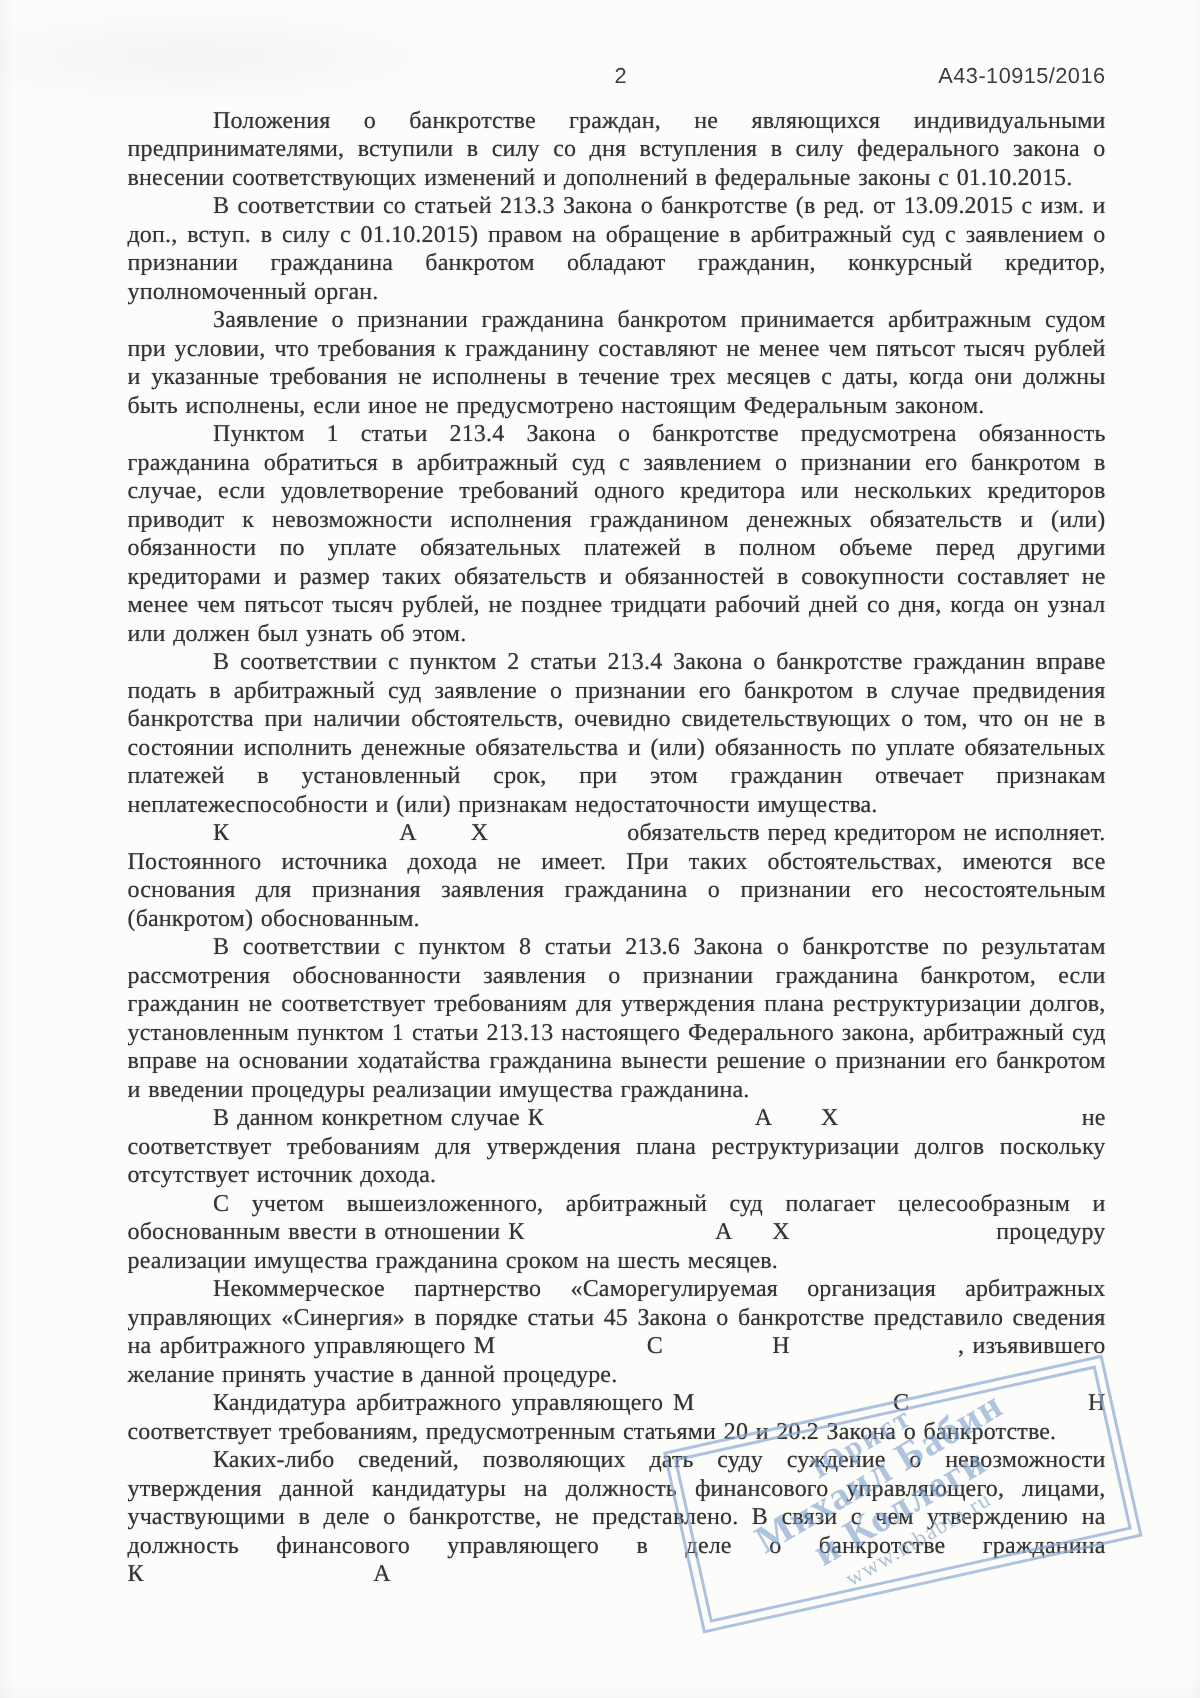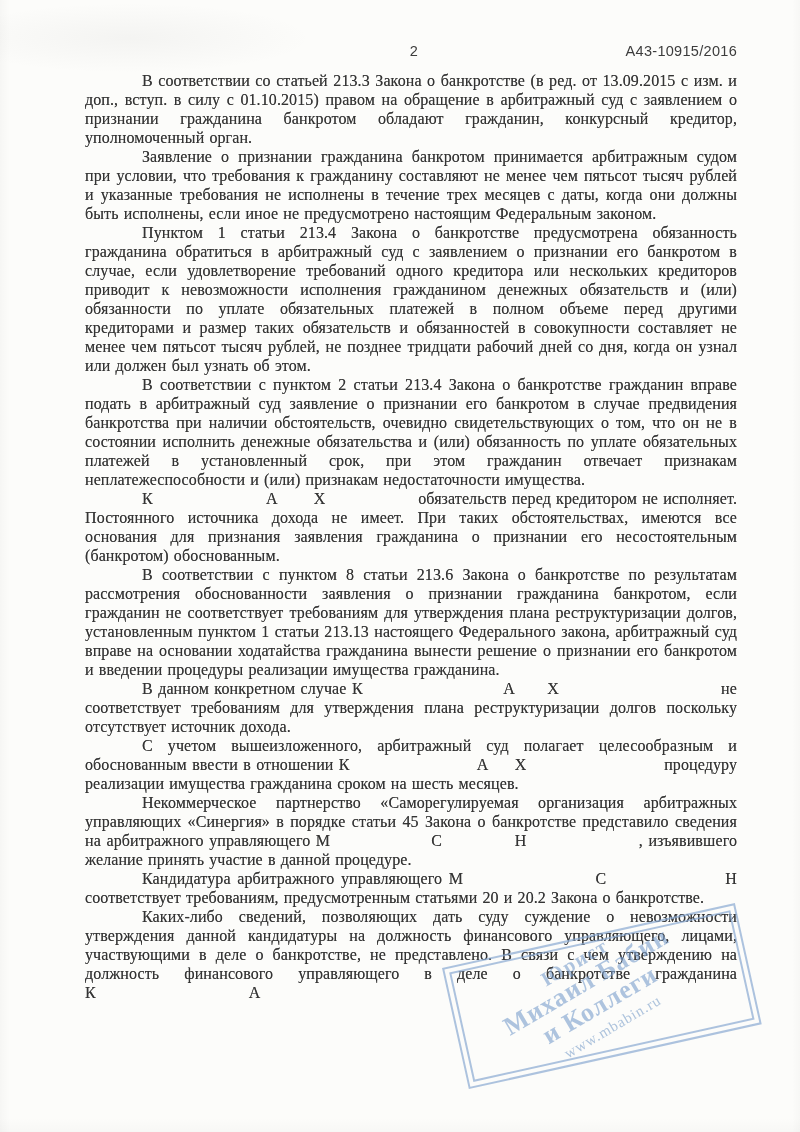--- a/index.html
+++ b/index.html
@@ -128,20 +128,21 @@
 <body>
 
 <div class="page">
 
   <div class="doc-header">
     <span class="page-number">2</span>
     <span class="case-number">А43-10915/2016</span>
   </div>
 
   <div class="doc-body">
+    <p>Положения о банкротстве граждан, не являющихся индивидуальными предпринимателями, вступили в силу со дня вступления в силу федерального закона о внесении соответствующих изменений и дополнений в федеральные законы с 01.10.2015.</p>
     <p>В соответствии со статьей 213.3 Закона о банкротстве (в ред. от 13.09.2015 с изм. и доп., вступ. в силу с 01.10.2015) правом на обращение в арбитражный суд с заявлением о признании гражданина банкротом обладают гражданин, конкурсный кредитор, уполномоченный орган.</p>
     <p>Заявление о признании гражданина банкротом принимается арбитражным судом при условии, что требования к гражданину составляют не менее чем пятьсот тысяч рублей и указанные требования не исполнены в течение трех месяцев с даты, когда они должны быть исполнены, если иное не предусмотрено настоящим Федеральным законом.</p>
     <p>Пунктом 1 статьи 213.4 Закона о банкротстве предусмотрена обязанность гражданина обратиться в арбитражный суд с заявлением о признании его банкротом в случае, если удовлетворение требований одного кредитора или нескольких кредиторов приводит к невозможности исполнения гражданином денежных обязательств и (или) обязанности по уплате обязательных платежей в полном объеме перед другими кредиторами и размер таких обязательств и обязанностей в совокупности составляет не менее чем пятьсот тысяч рублей, не позднее тридцати рабочий дней со дня, когда он узнал или должен был узнать об этом.</p>
     <p>В соответствии с пунктом 2 статьи 213.4 Закона о банкротстве гражданин вправе подать в арбитражный суд заявление о признании его банкротом в случае предвидения банкротства при наличии обстоятельств, очевидно свидетельствующих о том, что он не в состоянии исполнить денежные обязательства и (или) обязанность по уплате обязательных платежей в установленный срок, при этом гражданин отвечает признакам неплатежеспособности и (или) признакам недостаточности имущества.</p>
     <p>К&nbsp;&nbsp;&nbsp;&nbsp;&nbsp;&nbsp;&nbsp;&nbsp;&nbsp;&nbsp;&nbsp;&nbsp;&nbsp;&nbsp;&nbsp;&nbsp;&nbsp;&nbsp;&nbsp;&nbsp;&nbsp;&nbsp;А&nbsp;&nbsp;&nbsp;&nbsp;&nbsp;&nbsp;&nbsp;Х&nbsp;&nbsp;&nbsp;&nbsp;&nbsp;&nbsp;&nbsp;&nbsp;&nbsp;&nbsp;&nbsp;&nbsp;&nbsp;&nbsp;&nbsp;&nbsp;&nbsp;&nbsp;обязательств перед кредитором не исполняет. Постоянного источника дохода не имеет. При таких обстоятельствах, имеются все основания для признания заявления гражданина о признании его несостоятельным (банкротом) обоснованным.</p>
     <p>В соответствии с пунктом 8 статьи 213.6 Закона о банкротстве по результатам рассмотрения обоснованности заявления о признании гражданина банкротом, если гражданин не соответствует требованиям для утверждения плана реструктуризации долгов, установленным пунктом 1 статьи 213.13 настоящего Федерального закона, арбитражный суд вправе на основании ходатайства гражданина вынести решение о признании его банкротом и введении процедуры реализации имущества гражданина.</p>
     <p>В данном конкретном случае К&nbsp;&nbsp;&nbsp;&nbsp;&nbsp;&nbsp;&nbsp;&nbsp;&nbsp;&nbsp;&nbsp;&nbsp;&nbsp;&nbsp;&nbsp;&nbsp;&nbsp;&nbsp;&nbsp;&nbsp;&nbsp;&nbsp;&nbsp;&nbsp;&nbsp;&nbsp;А&nbsp;&nbsp;&nbsp;&nbsp;&nbsp;&nbsp;Х&nbsp;&nbsp;&nbsp;&nbsp;&nbsp;&nbsp;&nbsp;&nbsp;&nbsp;&nbsp;&nbsp;&nbsp;&nbsp;&nbsp;&nbsp;&nbsp;&nbsp;&nbsp;&nbsp;&nbsp;&nbsp;&nbsp;&nbsp;&nbsp;&nbsp;&nbsp;&nbsp;&nbsp;&nbsp;&nbsp;не соответствует требованиям для утверждения плана реструктуризации долгов поскольку отсутствует источник дохода.</p>
     <p>С учетом вышеизложенного, арбитражный суд полагает целесообразным и обоснованным ввести в отношении К&nbsp;&nbsp;&nbsp;&nbsp;&nbsp;&nbsp;&nbsp;&nbsp;&nbsp;&nbsp;&nbsp;&nbsp;&nbsp;&nbsp;&nbsp;&nbsp;&nbsp;&nbsp;&nbsp;&nbsp;&nbsp;&nbsp;&nbsp;&nbsp;А&nbsp;&nbsp;&nbsp;&nbsp;&nbsp;Х&nbsp;&nbsp;&nbsp;&nbsp;&nbsp;&nbsp;&nbsp;&nbsp;&nbsp;&nbsp;&nbsp;&nbsp;&nbsp;&nbsp;&nbsp;&nbsp;&nbsp;&nbsp;&nbsp;&nbsp;&nbsp;&nbsp;&nbsp;&nbsp;&nbsp;&nbsp;процедуру реализации имущества гражданина сроком на шесть месяцев.</p>
     <p>Некоммерческое партнерство «Саморегулируемая организация арбитражных управляющих «Синергия» в порядке статьи 45 Закона о банкротстве представило сведения на арбитражного управляющего М&nbsp;&nbsp;&nbsp;&nbsp;&nbsp;&nbsp;&nbsp;&nbsp;&nbsp;&nbsp;&nbsp;&nbsp;&nbsp;&nbsp;&nbsp;&nbsp;&nbsp;&nbsp;С&nbsp;&nbsp;&nbsp;&nbsp;&nbsp;&nbsp;&nbsp;&nbsp;&nbsp;&nbsp;&nbsp;&nbsp;&nbsp;Н&nbsp;&nbsp;&nbsp;&nbsp;&nbsp;&nbsp;&nbsp;&nbsp;&nbsp;&nbsp;&nbsp;&nbsp;&nbsp;&nbsp;&nbsp;&nbsp;&nbsp;&nbsp;&nbsp;&nbsp;, изъявившего желание принять участие в данной процедуре.</p>
     <p>Кандидатура арбитражного управляющего М&nbsp;&nbsp;&nbsp;&nbsp;&nbsp;&nbsp;&nbsp;&nbsp;&nbsp;&nbsp;&nbsp;&nbsp;&nbsp;&nbsp;&nbsp;&nbsp;&nbsp;&nbsp;&nbsp;&nbsp;С&nbsp;&nbsp;&nbsp;&nbsp;&nbsp;&nbsp;&nbsp;&nbsp;&nbsp;&nbsp;&nbsp;&nbsp;&nbsp;&nbsp;&nbsp;&nbsp;&nbsp;&nbsp;Н соответствует требованиям, предусмотренным статьями 20 и 20.2 Закона о банкротстве.</p>

